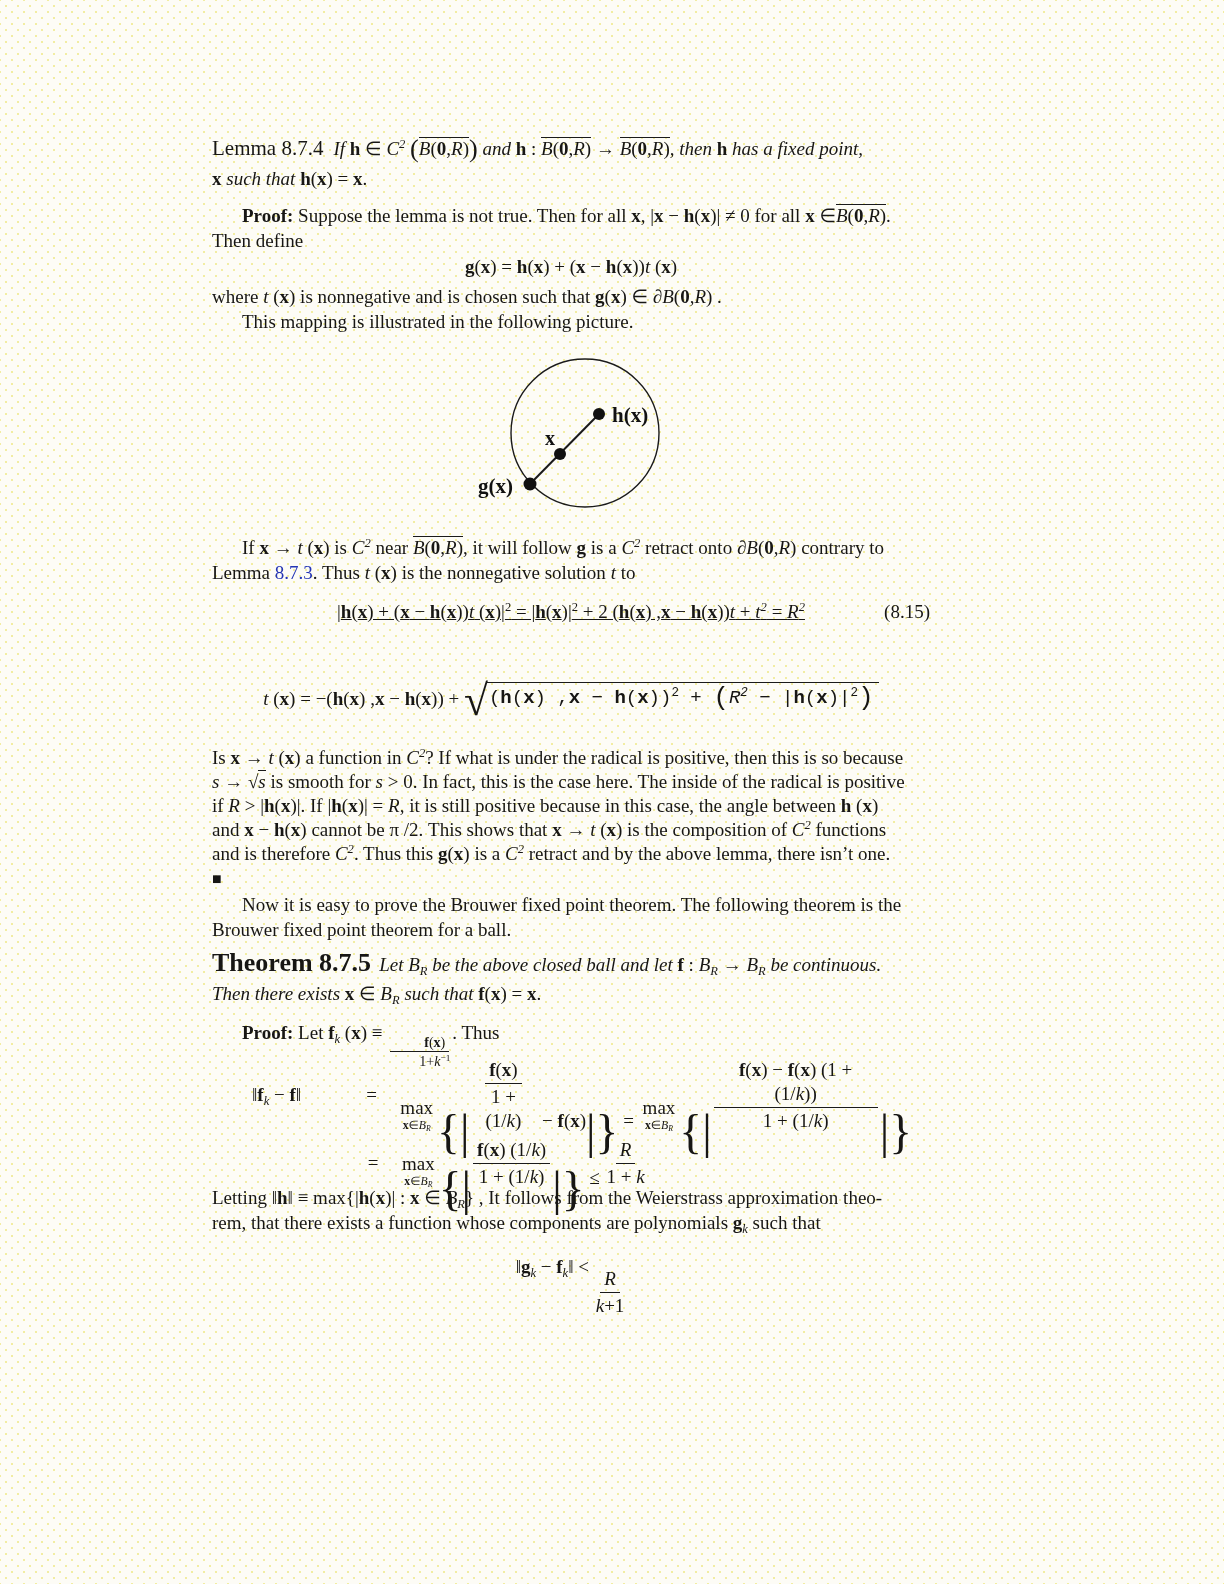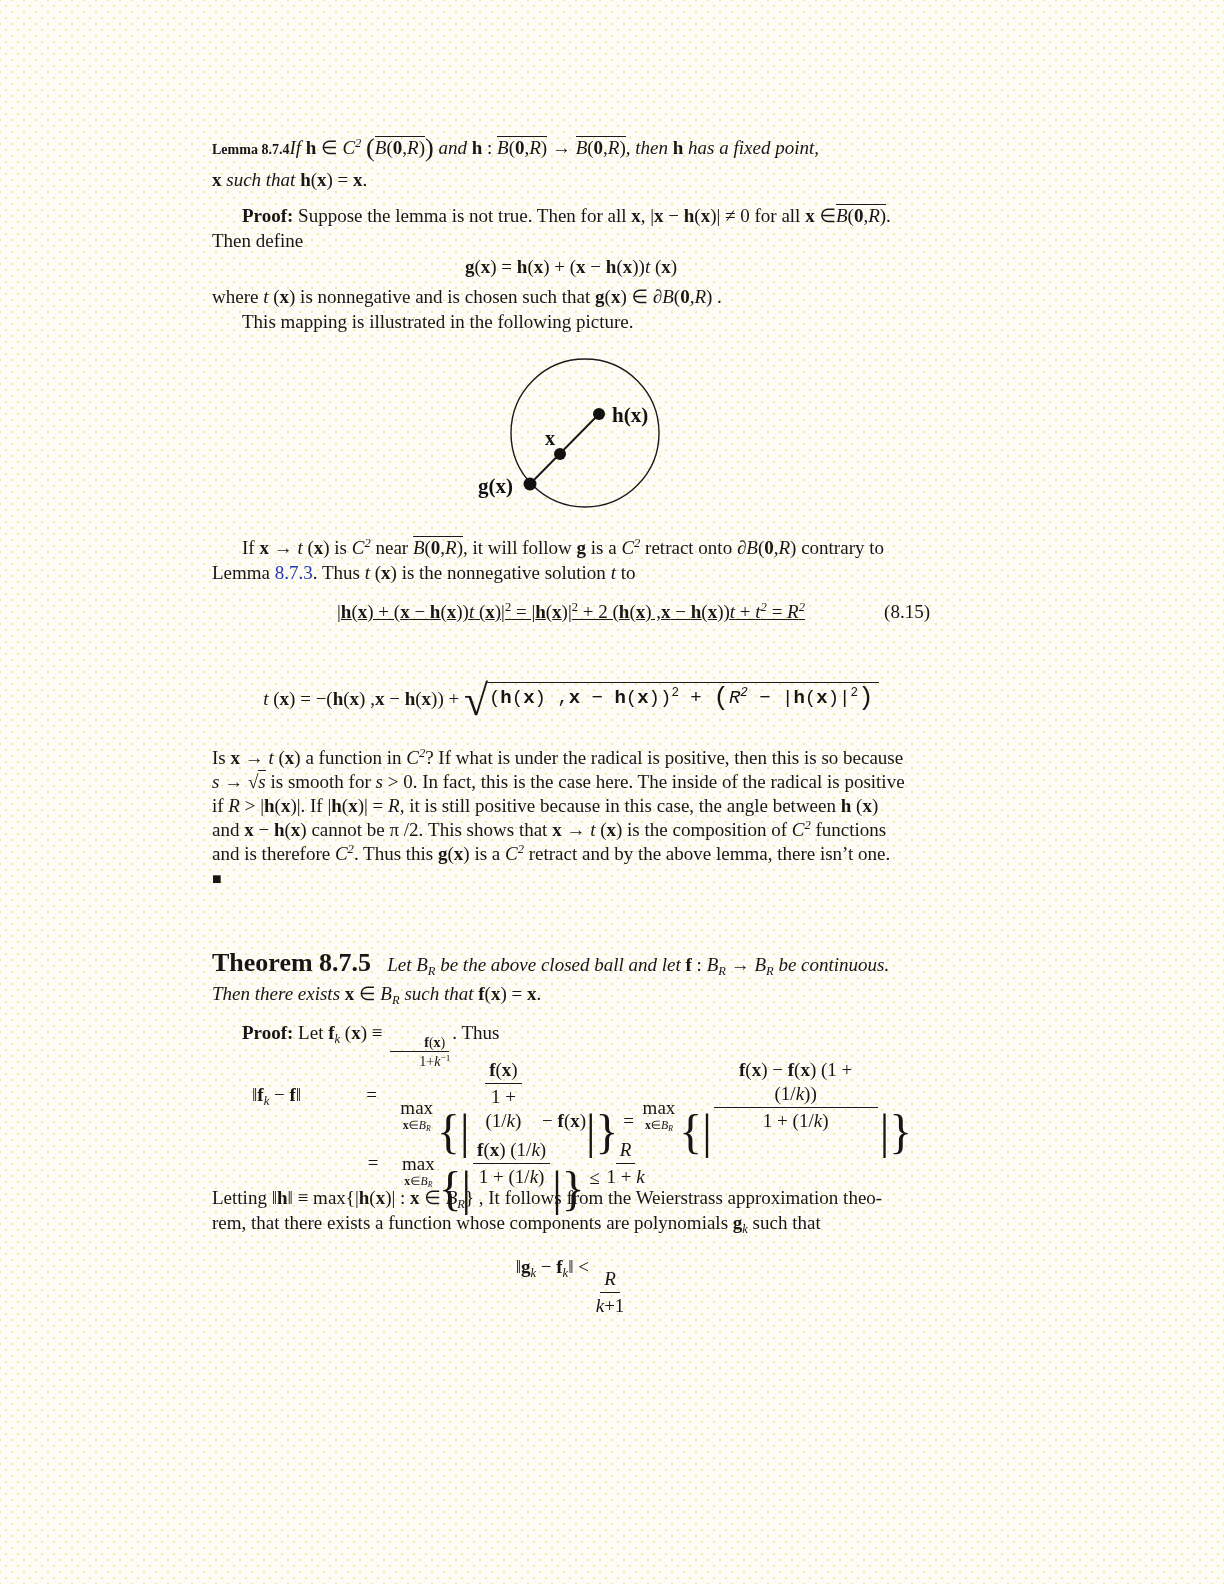--- a/index.html
+++ b/index.html
@@ -7,22 +7,22 @@
     background-color:#fdfcf6;
     background-image:radial-gradient(circle,#f2eda2 1px,rgba(0,0,0,0) 1.35px),
                      radial-gradient(circle,#f2eda2 1px,rgba(0,0,0,0) 1.35px);
     background-size:12px 12px;background-position:0 0,6px 6px;
     color:#171614;font-family:"Liberation Serif",serif;font-size:19px;}
   .blk{position:absolute;left:212px;width:718px;line-height:24.5px;text-align:left;}
   .hdr{position:absolute;left:212px;top:79px;width:718px;display:flex;justify-content:space-between;
        font-size:17.5px;letter-spacing:0.3px;}
   .ind1{text-indent:30px;}
   .ctr{text-align:center;}
-  .ttl{font-weight:bold;font-size:14px;margin-right:0;}
-  .ttl2{font-weight:bold;font-size:26px;margin-right:16px;}
+  .ttl{font-weight:normal;font-size:21px;margin-right:10px;}
+  .ttl2{font-weight:bold;font-size:26px;margin-right:8px;}
   .b{font-weight:bold;}
   .i{font-style:italic;}
   .sup{font-size:0.66em;vertical-align:0.55em;line-height:0;}
   .sub{font-size:0.66em;vertical-align:-0.3em;line-height:0;}
   .ov{border-top:1.3px solid #1a1a1a;}
   .bigp{font-size:1.38em;line-height:0;vertical-align:-0.09em;}
   .big{font-size:2.5em;line-height:0;font-weight:300;}
   .blue{color:#2435b5;}
   .qed{font-size:16px;}
   .frac{display:inline-flex;flex-direction:column;align-items:center;vertical-align:-0.62em;
@@ -83,20 +83,21 @@
   </div>
 
 
   <div class="blk ctr eqtall" style="top:668px;"><span class="i">t</span><span> (</span><span class="b">x</span><span>) = −(</span><span class="b">h</span><span>(</span><span class="b">x</span><span>) ,</span><span class="b">x</span><span> − </span><span class="b">h</span><span>(</span><span class="b">x</span><span>)) + </span><span class="sqrt">
         <span class="rs">√</span>
         <span class="rc"><span>(</span><span class="b">h</span><span>(</span><span class="b">x</span><span>) ,</span><span class="b">x</span><span> − </span><span class="b">h</span><span>(</span><span class="b">x</span><span>))</span><span class="sup">2</span><span> + </span><span class="bigp">(</span><span class="i">R</span><span class="i sup">2</span><span> − |</span><span class="b">h</span><span>(</span><span class="b">x</span><span>)|</span><span class="sup">2</span><span class="bigp">)</span></span>
       </span></div>
 
   <div class="blk" style="top:746px;line-height:24px;"><span>Is </span><span class="b">x</span><span> → </span><span class="i">t</span><span> (</span><span class="b">x</span><span>) a function in </span><span class="i">C</span><span class="i sup">2</span><span>? If what is under the radical is positive, then this is so because</span><br><span class="i">s</span><span> → √</span><span class="i ov">s</span><span> is smooth for </span><span class="i">s</span><span> &gt; 0. In fact, this is the case here. The inside of the radical is positive</span><br><span>if </span><span class="i">R</span><span> &gt; |</span><span class="b">h</span><span>(</span><span class="b">x</span><span>)|. If |</span><span class="b">h</span><span>(</span><span class="b">x</span><span>)| = </span><span class="i">R</span><span>, it is still positive because in this case, the angle between </span><span class="b">h</span><span> (</span><span class="b">x</span><span>)</span><br><span>and </span><span class="b">x</span><span> − </span><span class="b">h</span><span>(</span><span class="b">x</span><span>) cannot be π /2. This shows that </span><span class="b">x</span><span> → </span><span class="i">t</span><span> (</span><span class="b">x</span><span>) is the composition of </span><span class="i">C</span><span class="i sup">2</span><span> functions</span><br><span>and is therefore </span><span class="i">C</span><span class="i sup">2</span><span>. Thus this </span><span class="b">g</span><span>(</span><span class="b">x</span><span>) is a </span><span class="i">C</span><span class="i sup">2</span><span> retract and by the above lemma, there isn’t one.</span><br><span class="qed">■</span></div>
 
+  <div class="blk ind1" style="top:893px;"><span>Now it is easy to prove the Brouwer fixed point theorem. The following theorem is the</span><br><span>Brouwer fixed point theorem for a ball.</span></div>
 
   <div class="blk" style="top:948px;line-height:29px;">
     <span class="ttl2">Theorem 8.7.5</span><span><span class="i">Let </span><span class="i">B</span><span class="i sub">R</span><span class="i"> be the above closed ball and let </span><span class="b">f</span><span> : </span><span class="i">B</span><span class="i sub">R</span><span> → </span><span class="i">B</span><span class="i sub">R</span><span class="i"> be continuous.</span><br><span class="i">Then there exists </span><span class="b">x</span><span> ∈ </span><span class="i">B</span><span class="i sub">R</span><span class="i"> such that </span><span class="b">f</span><span>(</span><span class="b">x</span><span>) = </span><span class="b">x</span><span>.</span></span>
   </div>
 
   <div class="blk ind1" style="top:1016px;line-height:34px;"><span class="b">Proof:</span><span> Let </span><span class="b">f</span><span class="i sub">k</span><span> (</span><span class="b">x</span><span>) ≡ </span><span class="frac small">
         <span class="fn"><span class="b">f</span><span>(</span><span class="b">x</span><span>)</span></span>
         <span class="fd"><span>1+</span><span class="i">k</span><span class="sup">−1</span></span>
       </span><span>. Thus</span></div>
 

